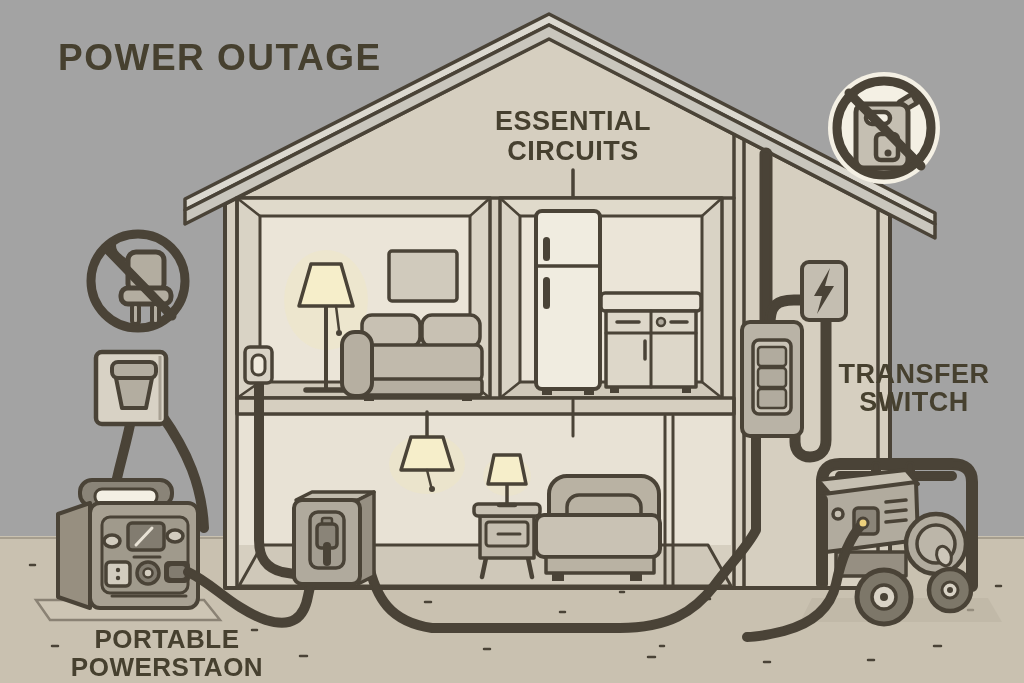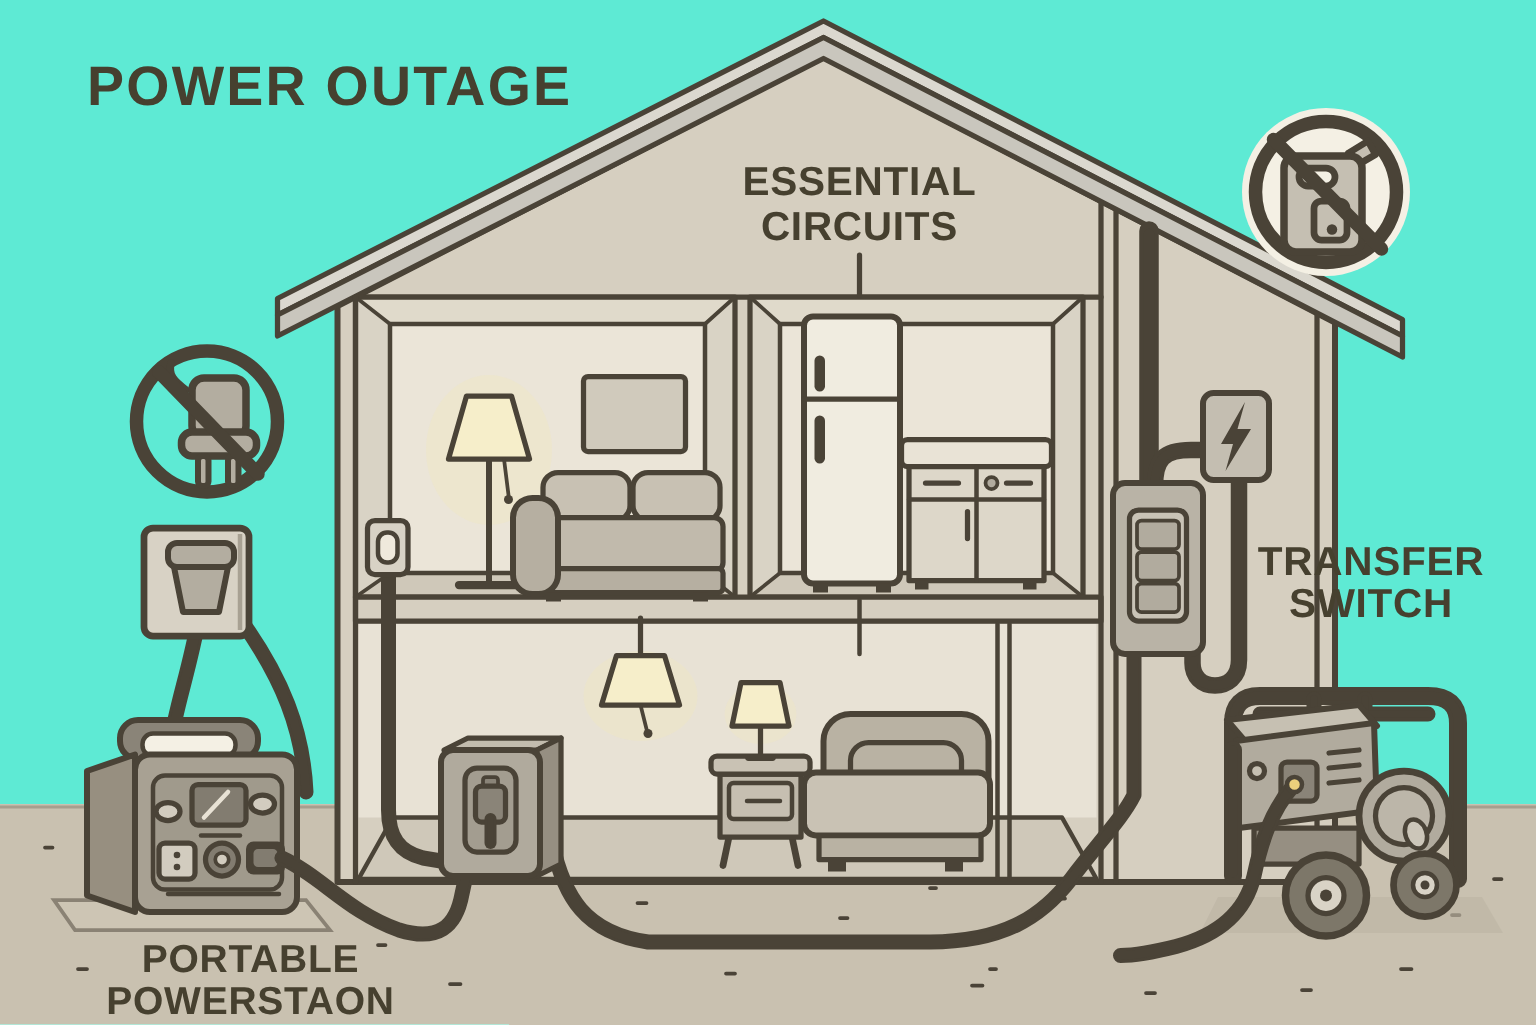--- a/index.html
+++ b/index.html
@@ -1,16 +1,16 @@
 <!DOCTYPE html>
 <html><head>
 <meta charset="utf-8">
 <style>
   html,body{margin:0;padding:0;background:#f4f0e4;}
-  .stage{position:relative;width:1024px;height:683px;overflow:hidden;background:#5eead4;}
+  .stage{position:relative;width:1024px;height:683px;overflow:hidden;background:#a3a3a3;}
   svg{position:absolute;left:0;top:0;display:block;}
   .ln{fill:none;stroke:#4a4337;stroke-linecap:round;stroke-linejoin:round;}
   .fl{stroke:#4a4337;stroke-linejoin:round;}
   text{font-family:"Liberation Sans","DejaVu Sans",sans-serif;font-weight:700;fill:#46402f;}
   .t-title{font-size:37px;letter-spacing:1.5px;}
   .t-lab{font-size:27px;text-anchor:middle;letter-spacing:0.5px;}
   .t-lab2{font-size:26px;text-anchor:middle;letter-spacing:0.5px;}
 </style>
 </head>
 <body>

